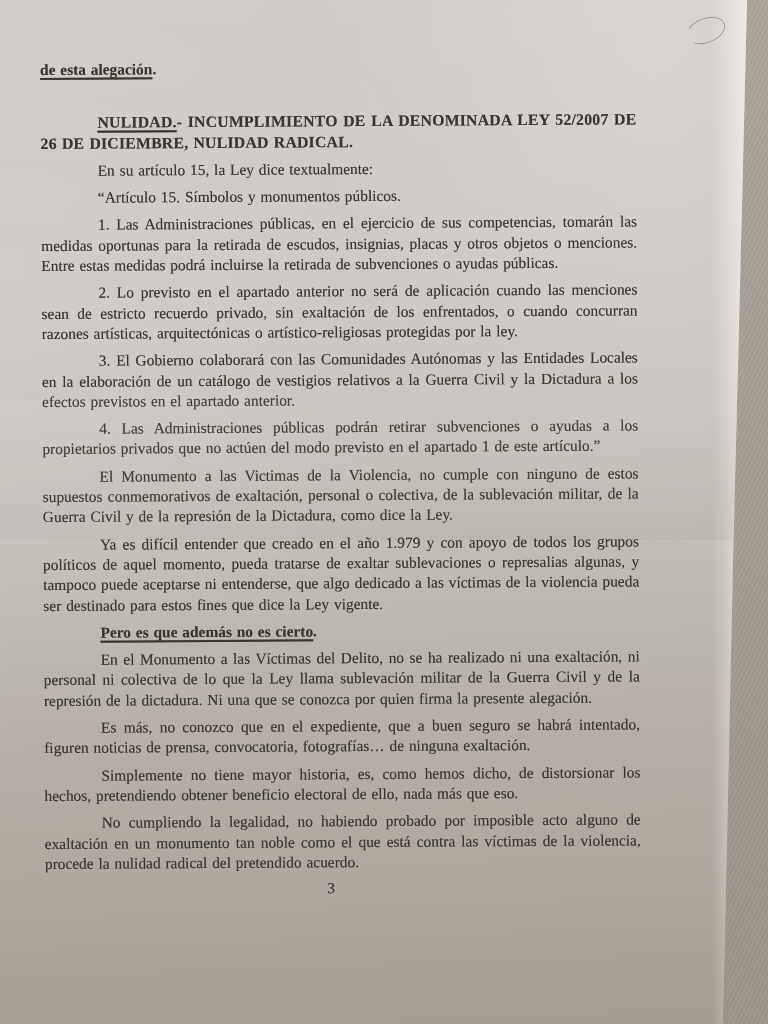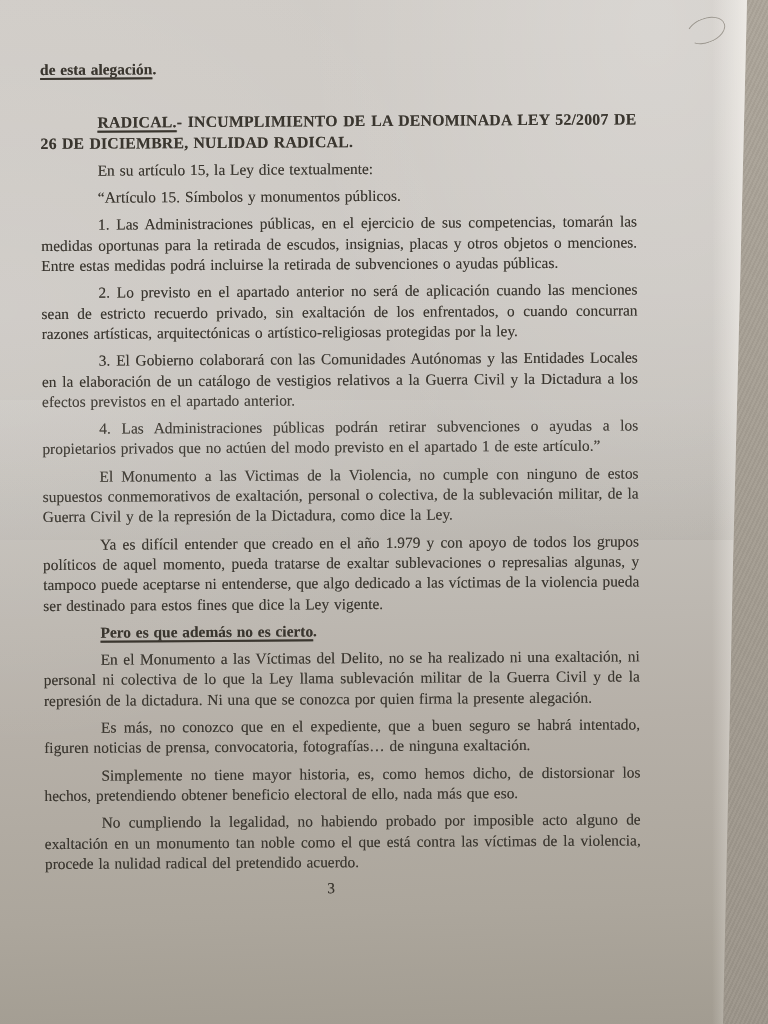--- a/index.html
+++ b/index.html
@@ -58,21 +58,21 @@
 <body>
 
 <div class="paper">
   <div class="edge-highlight"></div>
   <div class="pen-mark"></div>
 
   <div class="content">
 
     <p class="intro"><span class="bu">de esta alegación</span><span>.</span></p>
 
-    <h1 class="heading"><span class="u">RADICAL.</span><span>- INCUMPLIMIENTO DE LA DENOMINADA LEY 52/2007 DE 26 DE DICIEMBRE, NULIDAD RADICAL.</span></h1>
+    <h1 class="heading"><span class="u">NULIDAD.</span><span>- INCUMPLIMIENTO DE LA DENOMINADA LEY 52/2007 DE 26 DE DICIEMBRE, NULIDAD RADICAL.</span></h1>
 
     <p>En su artículo 15, la Ley dice textualmente:</p>
     <p>“Artículo 15. Símbolos y monumentos públicos.</p>
     <p>1. Las Administraciones públicas, en el ejercicio de sus competencias, tomarán las medidas oportunas para la retirada de escudos, insignias, placas y otros objetos o menciones. Entre estas medidas podrá incluirse la retirada de subvenciones o ayudas públicas.</p>
     <p>2. Lo previsto en el apartado anterior no será de aplicación cuando las menciones sean de estricto recuerdo privado, sin exaltación de los enfrentados, o cuando concurran razones artísticas, arquitectónicas o artístico-religiosas protegidas por la ley.</p>
     <p>3. El Gobierno colaborará con las Comunidades Autónomas y las Entidades Locales en la elaboración de un catálogo de vestigios relativos a la Guerra Civil y la Dictadura a los efectos previstos en el apartado anterior.</p>
     <p>4. Las Administraciones públicas podrán retirar subvenciones o ayudas a los propietarios privados que no actúen del modo previsto en el apartado 1 de este artículo.”</p>
     <p>El Monumento a las Victimas de la Violencia, no cumple con ninguno de estos supuestos conmemorativos de exaltación, personal o colectiva, de la sublevación militar, de la Guerra Civil y de la represión de la Dictadura, como dice la Ley.</p>
     <p>Ya es difícil entender que creado en el año 1.979 y con apoyo de todos los grupos políticos de aquel momento, pueda tratarse de exaltar sublevaciones o represalias algunas, y tampoco puede aceptarse ni entenderse, que algo dedicado a las víctimas de la violencia pueda ser destinado para estos fines que dice la Ley vigente.</p>
 

